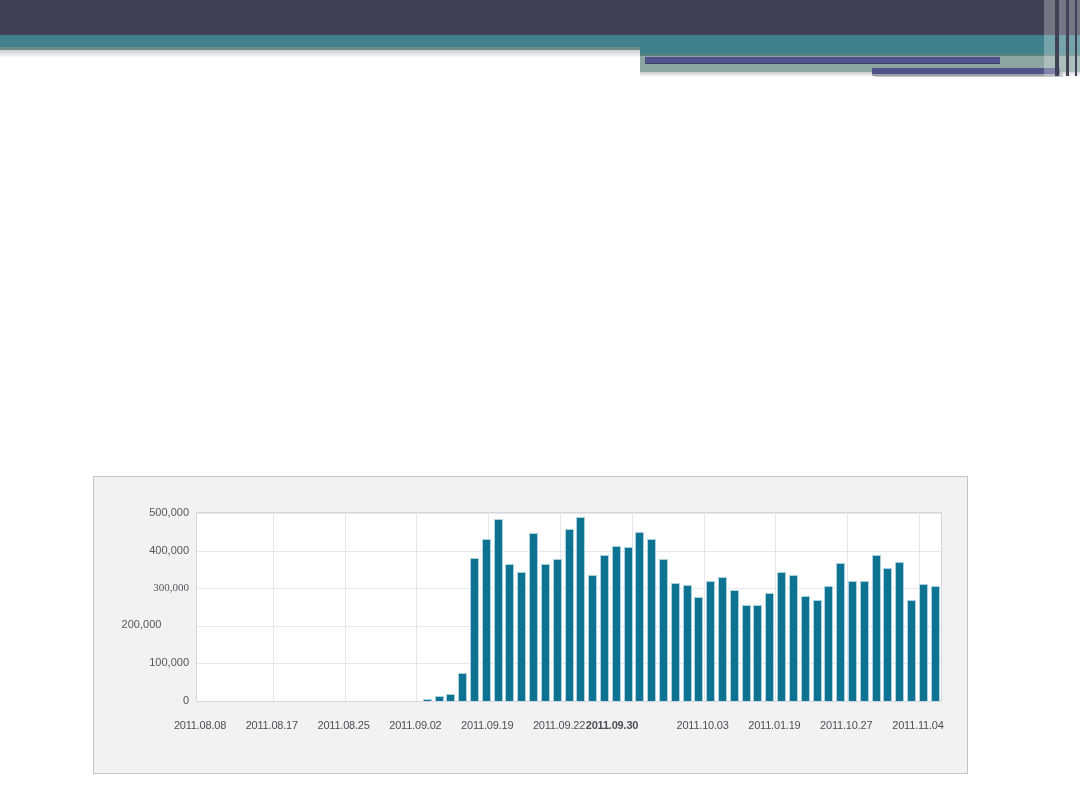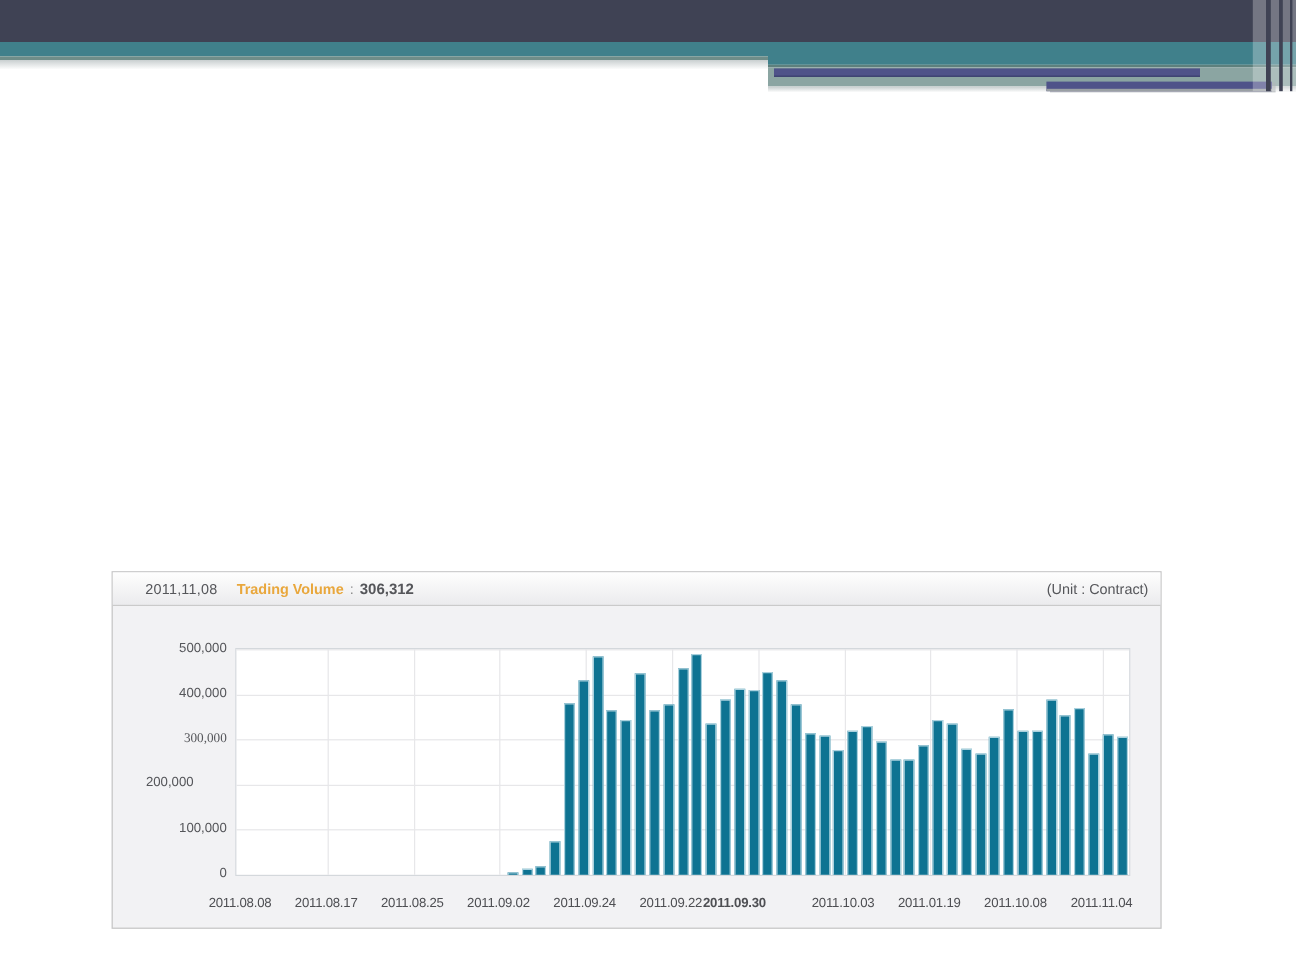--- a/index.html
+++ b/index.html
@@ -78,27 +78,20 @@
   <div class="stripe-light sl1"></div>
   <div class="stripe-dark sd1"></div>
   <div class="stripe-light sl2"></div>
   <div class="stripe-dark sd2"></div>
   <div class="stripe-light sl3"></div>
   <div class="stripe-dark sd3"></div>
   <div class="stripe-light sl4"></div>
 </div>
 
 <div class="chart-panel">
-  <div class="chart-header">
-    <span class="hdr-date">2011,11,08</span>
-    <span class="hdr-label">Trading Volume</span>
-    <span class="hdr-sep">:</span>
-    <span class="hdr-value">306,312</span>
-    <span class="hdr-unit">(Unit : Contract)</span>
-  </div>
   <div class="chart-body">
     <div class="plot" id="plot">
         <div class="gridline-h" style="top: 150.4px;"></div>
         <div class="gridline-h" style="top: 112.8px;"></div>
         <div class="gridline-h" style="top: 75.2px;"></div>
         <div class="gridline-h" style="top: 37.6px;"></div>
         <div class="gridline-h" style="top: 0px;"></div>
         <div class="gridline-v" style="left: 75.8px;"></div>
         <div class="gridline-v" style="left: 147.6px;"></div>
         <div class="gridline-v" style="left: 219.4px;"></div>
@@ -160,22 +153,22 @@
         <div class="y-label" style="top: 104.2px; font-family: Liberation Serif, serif;">300,000</div>
         <div class="y-label" style="top: 141px; text-align: center;">200,000</div>
         <div class="y-label" style="top: 179.4px;">100,000</div>
         <div class="y-label" style="top: 217px;">0</div>
       </div>
     <div id="xlabels">
         <div class="x-label" style="left: 106px;">2011.08.08</div>
         <div class="x-label" style="left: 177.8px;">2011.08.17</div>
         <div class="x-label" style="left: 249.6px; text-align: right;">2011.08.25</div>
         <div class="x-label" style="left: 321.4px;">2011.09.02</div>
-        <div class="x-label" style="left: 393.2px;">2011.09.24</div>
+        <div class="x-label" style="left: 393.2px;">2011.09.19</div>
         <div class="x-label" style="left: 465px;">2011.09.22</div>
         <div class="x-label" style="left: 518px; font-weight: bold;">2011.09.30</div>
         <div class="x-label" style="left: 608.6px;">2011.10.03</div>
         <div class="x-label" style="left: 680.4px;">2011.01.19</div>
-        <div class="x-label" style="left: 752.2px;">2011.10.08</div>
+        <div class="x-label" style="left: 752.2px;">2011.10.27</div>
         <div class="x-label" style="left: 824px;">2011.11.04</div>
       </div>
   </div>
 </div>
 
 </body></html>

